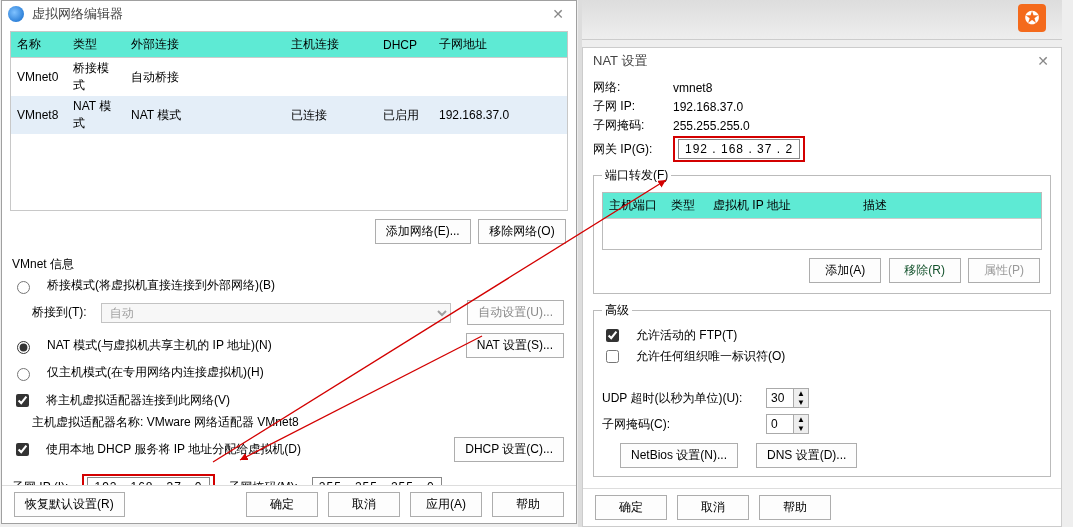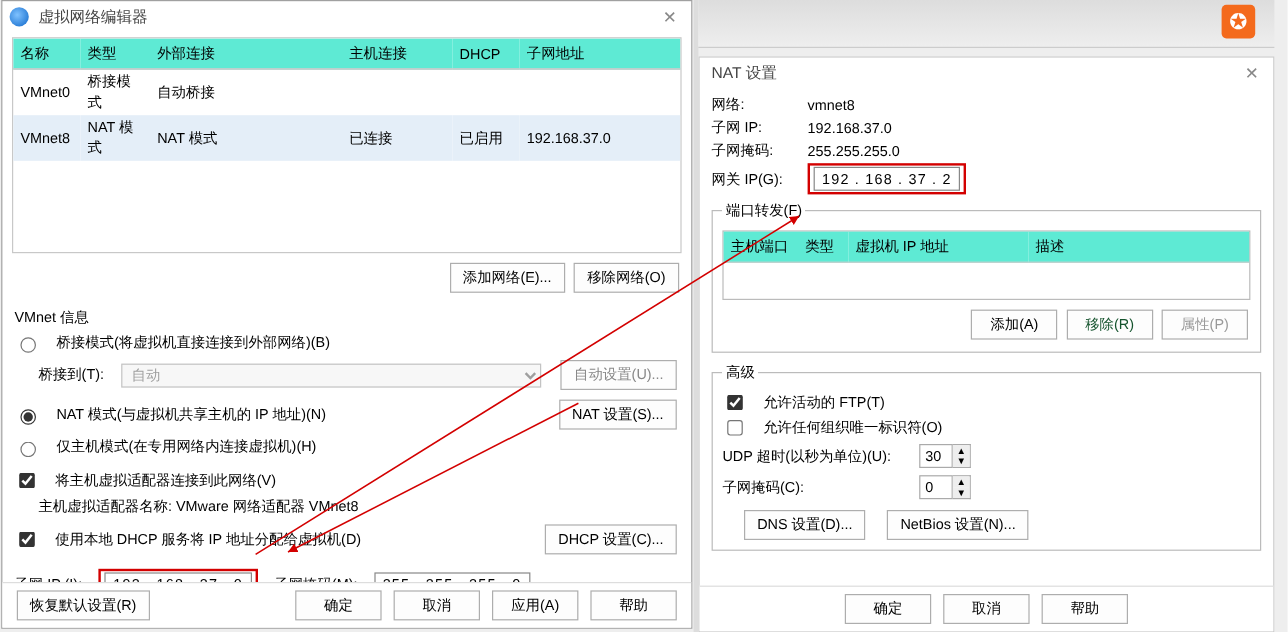--- a/index.html
+++ b/index.html
@@ -64,21 +64,21 @@
   .spin-btns{ display:flex; flex-direction:column; border:1px solid #aaa; border-left:none; height:20px;}
   .spin-btns div{ width:14px; flex:1; background:#eee; font-size:8px; text-align:center; line-height:9px;}
   fieldset { border: 1px solid #bbb; margin: 4px 10px; padding: 6px 8px; }
   legend { font-size: 12px; padding: 0 3px; margin-top: 28px;}
   .ip-box { border:1px solid #888; padding:2px 6px; display:inline-block; min-width:120px; letter-spacing:1px;}
   .lbl { min-width: 66px; display:inline-block; }
   .redbox { border: 2px solid #d30000; padding: 1px 3px; display:inline-block;}
   .top-sliver{ position:absolute; left:582px; top:0; height:40px; width:480px; background:linear-gradient(#ddd,#eee); border-bottom:1px solid #ccc;}
   .orange-icon{position:absolute; right:16px; top:4px; width:28px; height:28px; background:#f46a1c; border-radius:4px; color:#fff; font-size:18px; text-align:center; line-height:28px;}
   .divider-v{ position:absolute; left:578px; top:0; width:4px; height:527px; background:#ddd;}
-  .bottom-bar{ position:absolute; bottom:0; left:0; right:0; padding:4px 10px; display:flex; justify-content:center; gap:6px; border-top:1px solid #ddd; background:#fff;}
+  .bottom-bar{ position:absolute; bottom:0; left:0; right:0; padding:4px 10px; display:flex; justify-content:flex-start; gap:6px; border-top:1px solid #ddd; background:#fff;}
   .arrow-svg{ position:absolute; left:0; top:0; width:1073px; height:527px; pointer-events:none;}
   .field-right-btn{ margin-left:auto; }
   .col-name   { width: 56px; }
   .col-type   { width: 58px; }
   .col-ext    { width: 160px; }
   .col-host   { width: 92px; }
   .col-dhcp   { width: 56px; }
   .col-subnet { width: auto; }
 </style>
 </head>
@@ -239,43 +239,43 @@
   <fieldset>
     <legend>高级</legend>
     <div class="form-row" style="padding:1px 0;">
         <input type="checkbox" class="check" checked="" style="">
         <span>允许活动的 FTP(T)</span>
       </div>
     <div class="form-row" style="padding:1px 0;">
         <input type="checkbox" class="check" style="">
         <span>允许任何组织唯一标识符(O)</span>
       </div>
-    <div class="form-row" style="padding:3px 0;">
+    <div class="form-row" style="padding:3px 0;margin-top:18px;">
         <span style="min-width:150px;">UDP 超时(以秒为单位)(U):</span>
       <div class="spin">
           <input class="txt-input" value="30" style="">
           <div class="spin-btns">
             <div>▲</div>
             <div>▼</div>
           </div>
         </div>
     </div>
     <div class="form-row" style="padding:3px 0;">
         <span style="min-width:150px;">子网掩码(C):</span>
       <div class="spin">
           <input class="txt-input" value="0" style="">
           <div class="spin-btns">
             <div>▲</div>
             <div>▼</div>
           </div>
         </div>
     </div>
     <div class="form-row" style="padding:4px 0 0 16px;">
+      <span class="btn mid">NetBios 设置(N)...</span>
       <span class="btn mid">DNS 设置(D)...</span>
-      <span class="btn mid">NetBios 设置(N)...</span>
     </div>
   </fieldset>
 
   <div class="bottom-bar">
     <span class="btn">确定</span>
     <span class="btn">取消</span>
     <span class="btn">帮助</span>
   </div>
 </div>
 

